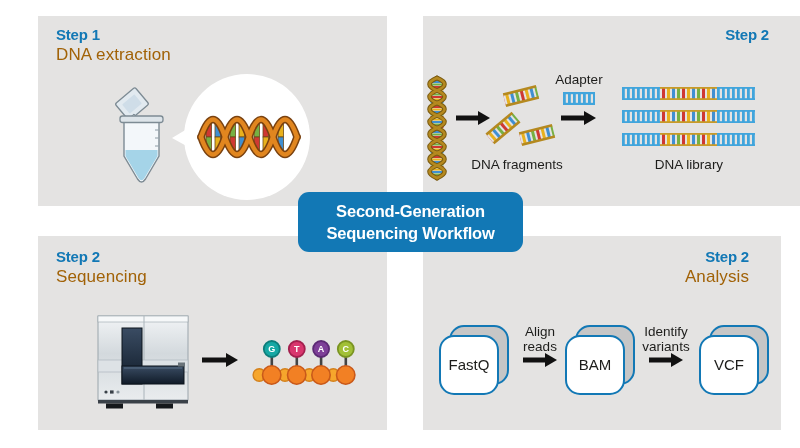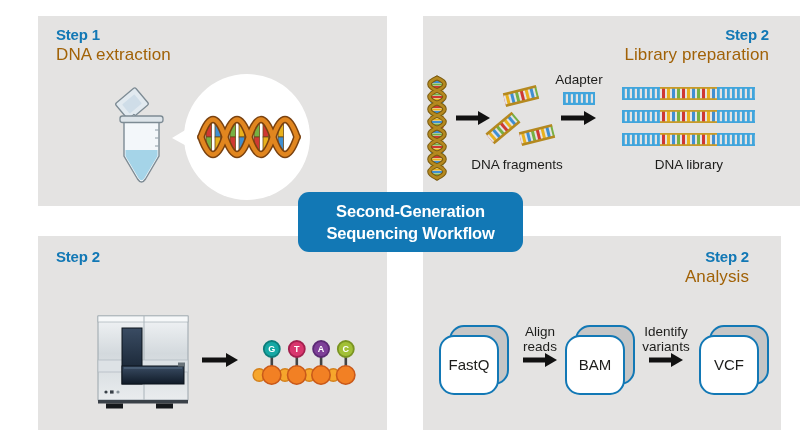--- a/index.html
+++ b/index.html
@@ -88,21 +88,20 @@
         <path d="M163,121 Q175,86 187,121 Q199,156 211,121 Q223,86 235,121 Q247,156 259,121" stroke="#e1861f" stroke-width="4.5"></path>
         <path d="M163,121 Q175,156 187,121 Q199,86 211,121 Q223,156 235,121 Q247,86 259,121" stroke="#e1861f" stroke-width="4.5"></path>
       </g>
     </g>
   </svg>
 </section>
 
 <section class="panel" id="panel-step2">
   <div class="hdr right">
     <div class="step-label">Step 2</div>
-    <div class="step-title">Library preparation</div>
   </div>
   <svg width="358" height="190" viewBox="0 0 358 190">
     <defs>
       <pattern id="rungPattern" width="13" height="10" patternUnits="userSpaceOnUse">
         <rect x="0" y="0" width="13" height="2" fill="#cf3832"></rect>
         <rect x="0" y="2.5" width="13" height="2" fill="#e8b11d"></rect>
         <rect x="0" y="5" width="13" height="2" fill="#3f8fd2"></rect>
         <rect x="0" y="7.5" width="13" height="2" fill="#76b043"></rect>
       </pattern>
       <pattern id="libPattern" width="20" height="13" patternUnits="userSpaceOnUse">
@@ -202,20 +201,21 @@
 </section>
 
 <div id="center-badge">
   <div>Second-Generation</div>
   <div>Sequencing Workflow</div>
 </div>
 
 <section class="panel" id="panel-step3">
   <div class="hdr left" style="top:12px;">
     <div class="step-label">Step 2</div>
+    <div class="step-title">Sequencing</div>
   </div>
   <svg width="349" height="194" viewBox="0 0 349 194">
     <defs>
       <linearGradient id="gradBody" x1="0" y1="0" x2="0" y2="1">
         <stop offset="0" stop-color="#f2f4f6"></stop>
           <stop offset="0.45" stop-color="#d3d9dd"></stop>
           <stop offset="1" stop-color="#e9ecee"></stop>
       </linearGradient>
       <linearGradient id="gradGlass" x1="0" y1="0" x2="0" y2="1">
         <stop offset="0" stop-color="#3a4c63"></stop>

